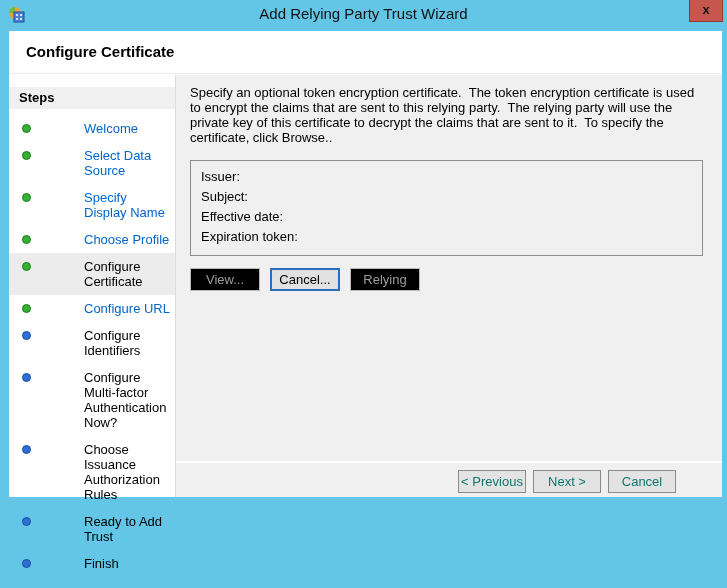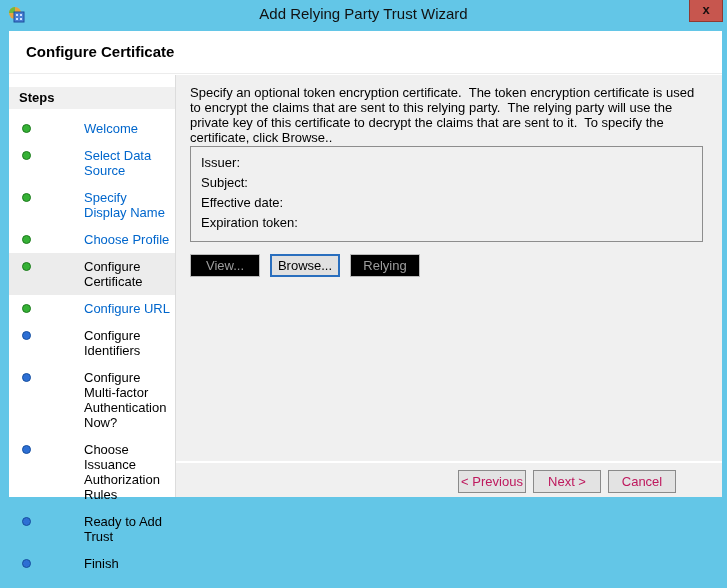--- a/index.html
+++ b/index.html
@@ -34,26 +34,26 @@
   .step.upcoming  .dot { background:#2d6fd4; border:1px solid #174f9e; }
   .step.completed .step-label { color:#0066cc; cursor:pointer; }
   .step.upcoming .step-label, .step.current .step-label { color:#000; }
   .step.current { background:#ececec; }
 
   
   .content { flex:1; background:#f0f0f0; border-left:1px solid #dcdcdc; display:flex; flex-direction:column; }
   .main { flex:1; padding:10px 19px 0 14px; }
   .description { line-height:15px; white-space:pre-wrap; }
 
-  .cert-box { margin-top:1px; border:1px solid #8d8d8d; padding:5px 10px 9px 10px; }
+  .cert-box { margin-top:15px; border:1px solid #8d8d8d; padding:5px 10px 9px 10px; }
   .cert-row { display:flex; height:20px; align-items:center; }
 
   .btn { font-family:"Liberation Sans", sans-serif; font-size:13px; text-align:center; }
   .mid-buttons { margin-top:12px; display:flex; gap:10px; }
-  .btn-std { width:70px; height:23px; background:#e3e3e3; border:1px solid #8a8a8a; color:#be185d; cursor:pointer; }
+  .btn-std { width:70px; height:23px; background:#e3e3e3; border:1px solid #8a8a8a; color:#0f766e; cursor:pointer; }
   .btn-disabled { width:70px; height:23px; background:#000000; border:1px solid #bababa; color:#9d9d9d; cursor:default; }
   .btn-focused { width:70px; height:23px; background:#e1e1e1; border:2px solid #2a6fbe; color:#000; cursor:pointer; }
 
   
   .footer { height:36px; border-top:2px solid #ffffff; display:flex; justify-content:flex-end;
     align-items:flex-start; gap:7px; padding:7px 46px 0 0; background:#f0f0f0; }
   .footer .btn-std { width:68px; }
 </style>
 </head>
 <body>
@@ -153,21 +153,21 @@
               <span></span>
             </div>
             <div class="cert-row">
               <span>Expiration token:</span>
               <span></span>
             </div>
           </div>
 
           <div class="mid-buttons">
             <button class="btn btn-disabled">View...</button>
-            <button class="btn btn-focused">Browse...</button>
+            <button class="btn btn-focused">Cancel...</button>
             <button class="btn btn-disabled">Relying</button>
           </div>
         </div>
 
         <div class="footer">
           <button class="btn btn-std">&lt; Previous</button>
           <button class="btn btn-std">Next &gt;</button>
           <button class="btn btn-std">Cancel</button>
         </div>
       </div>

